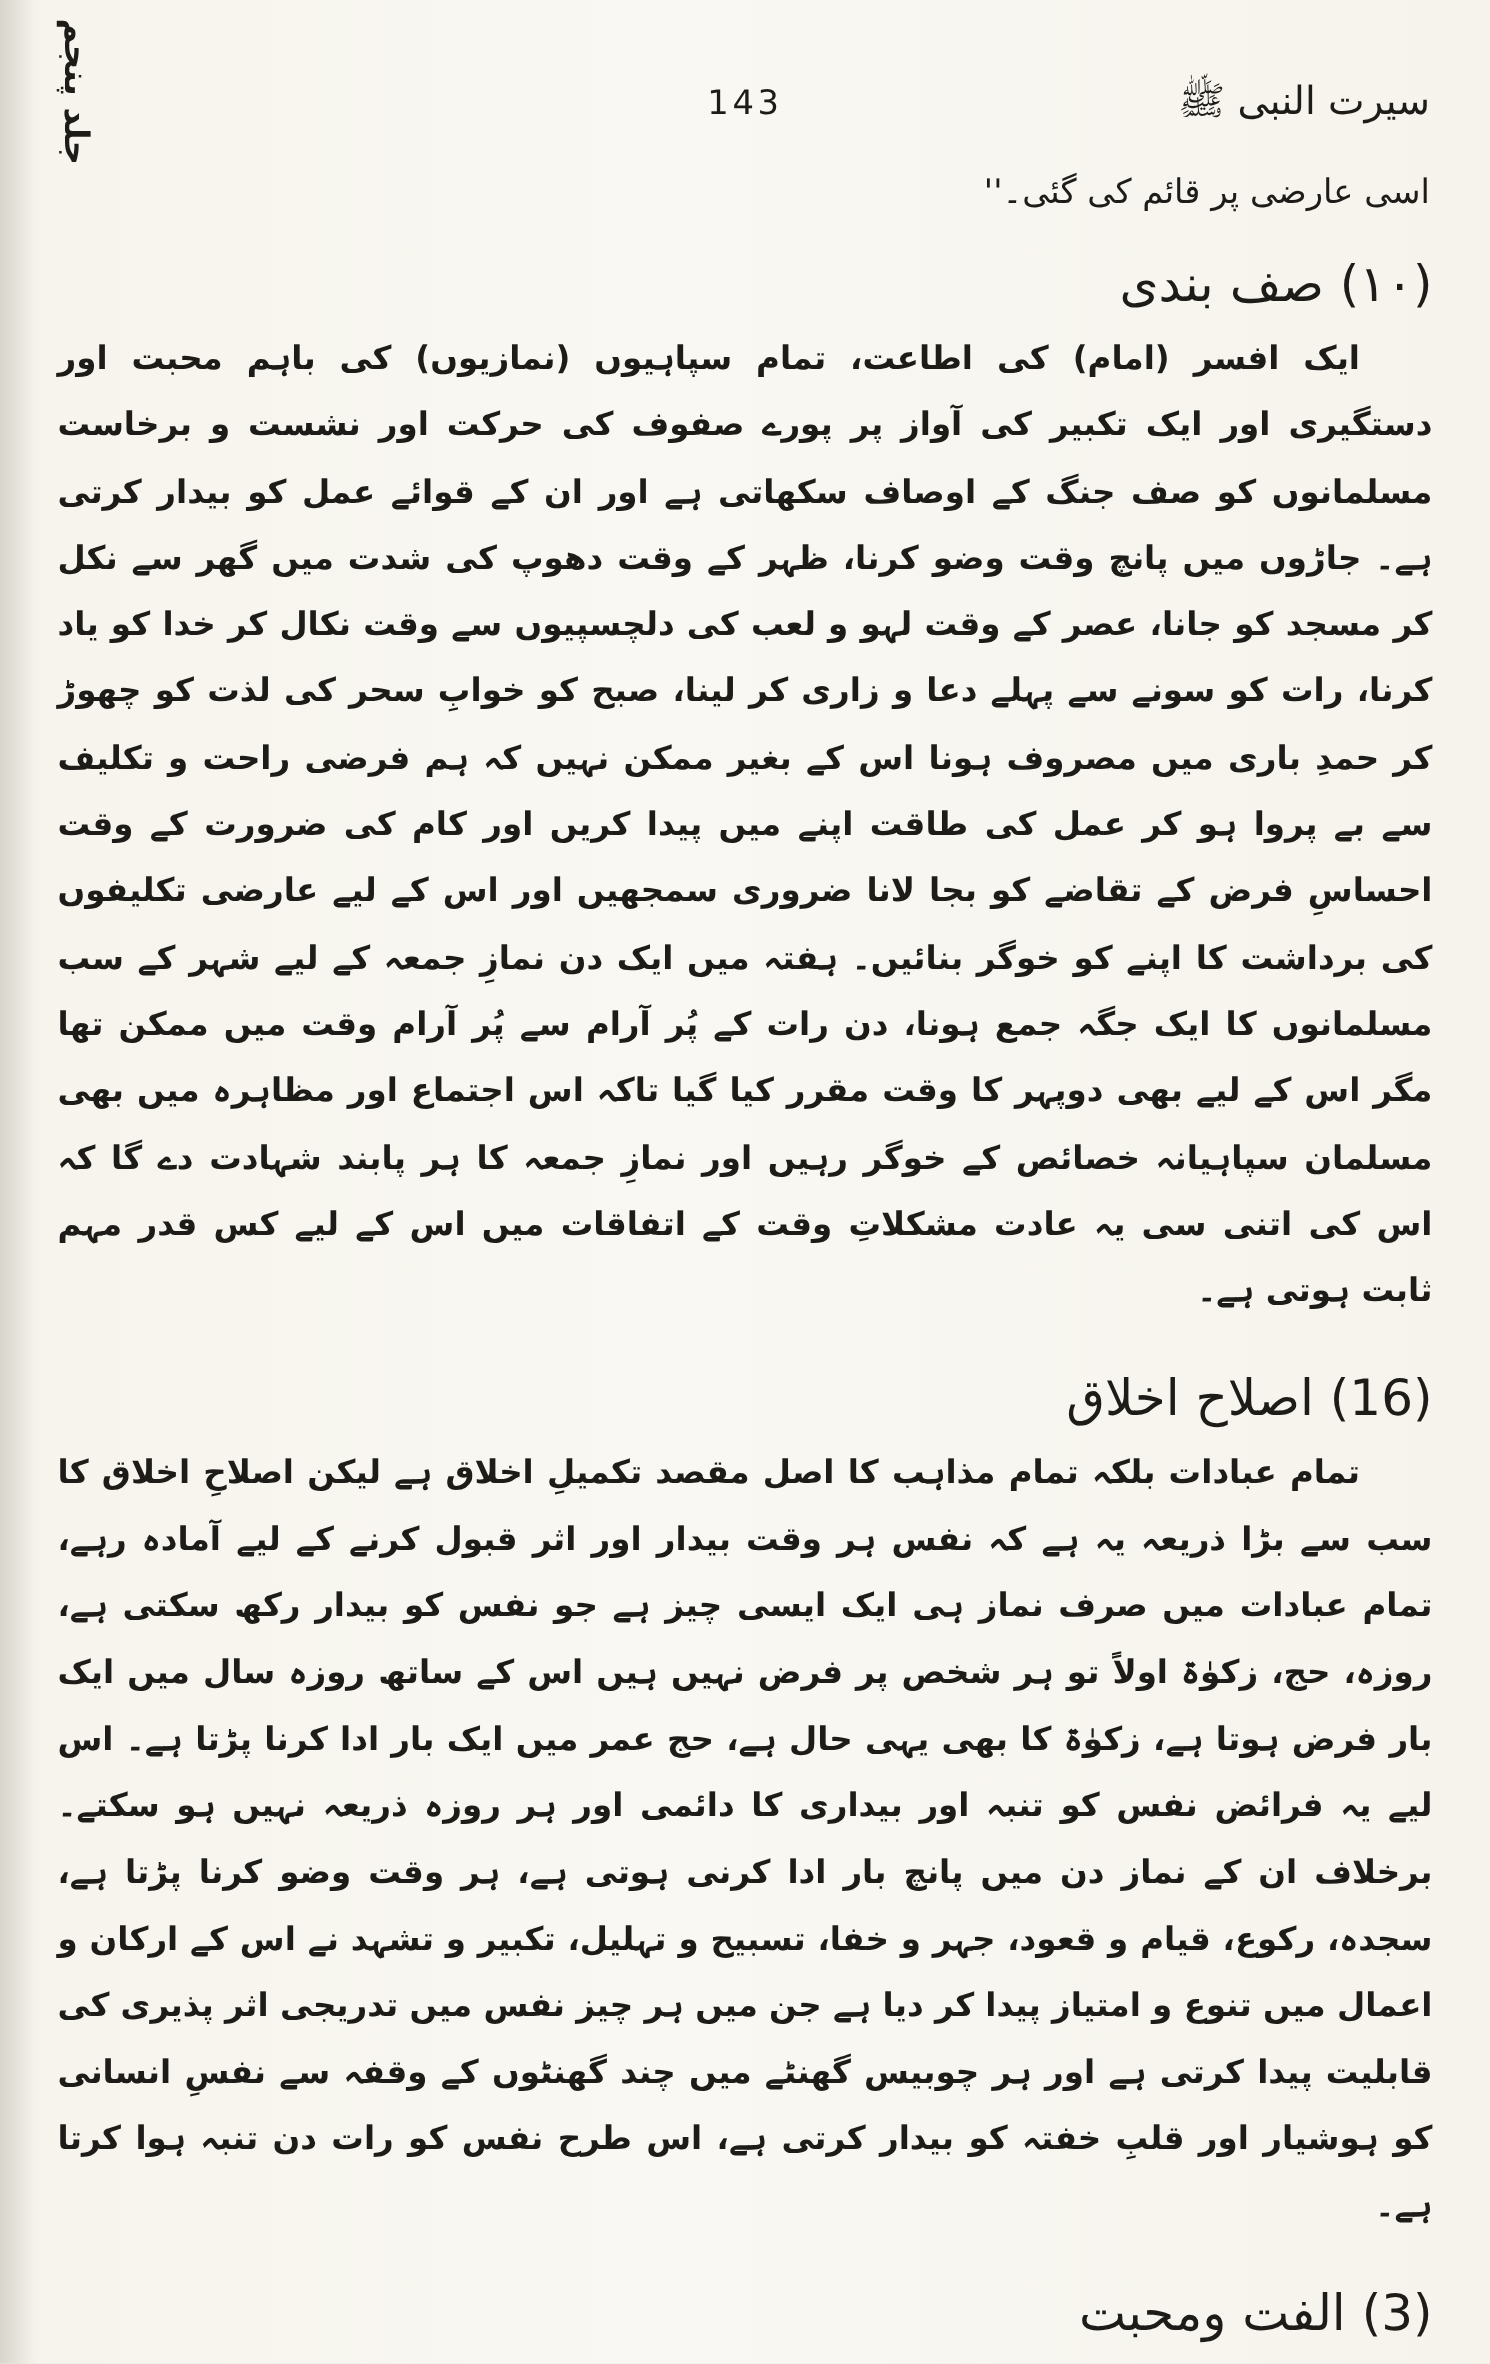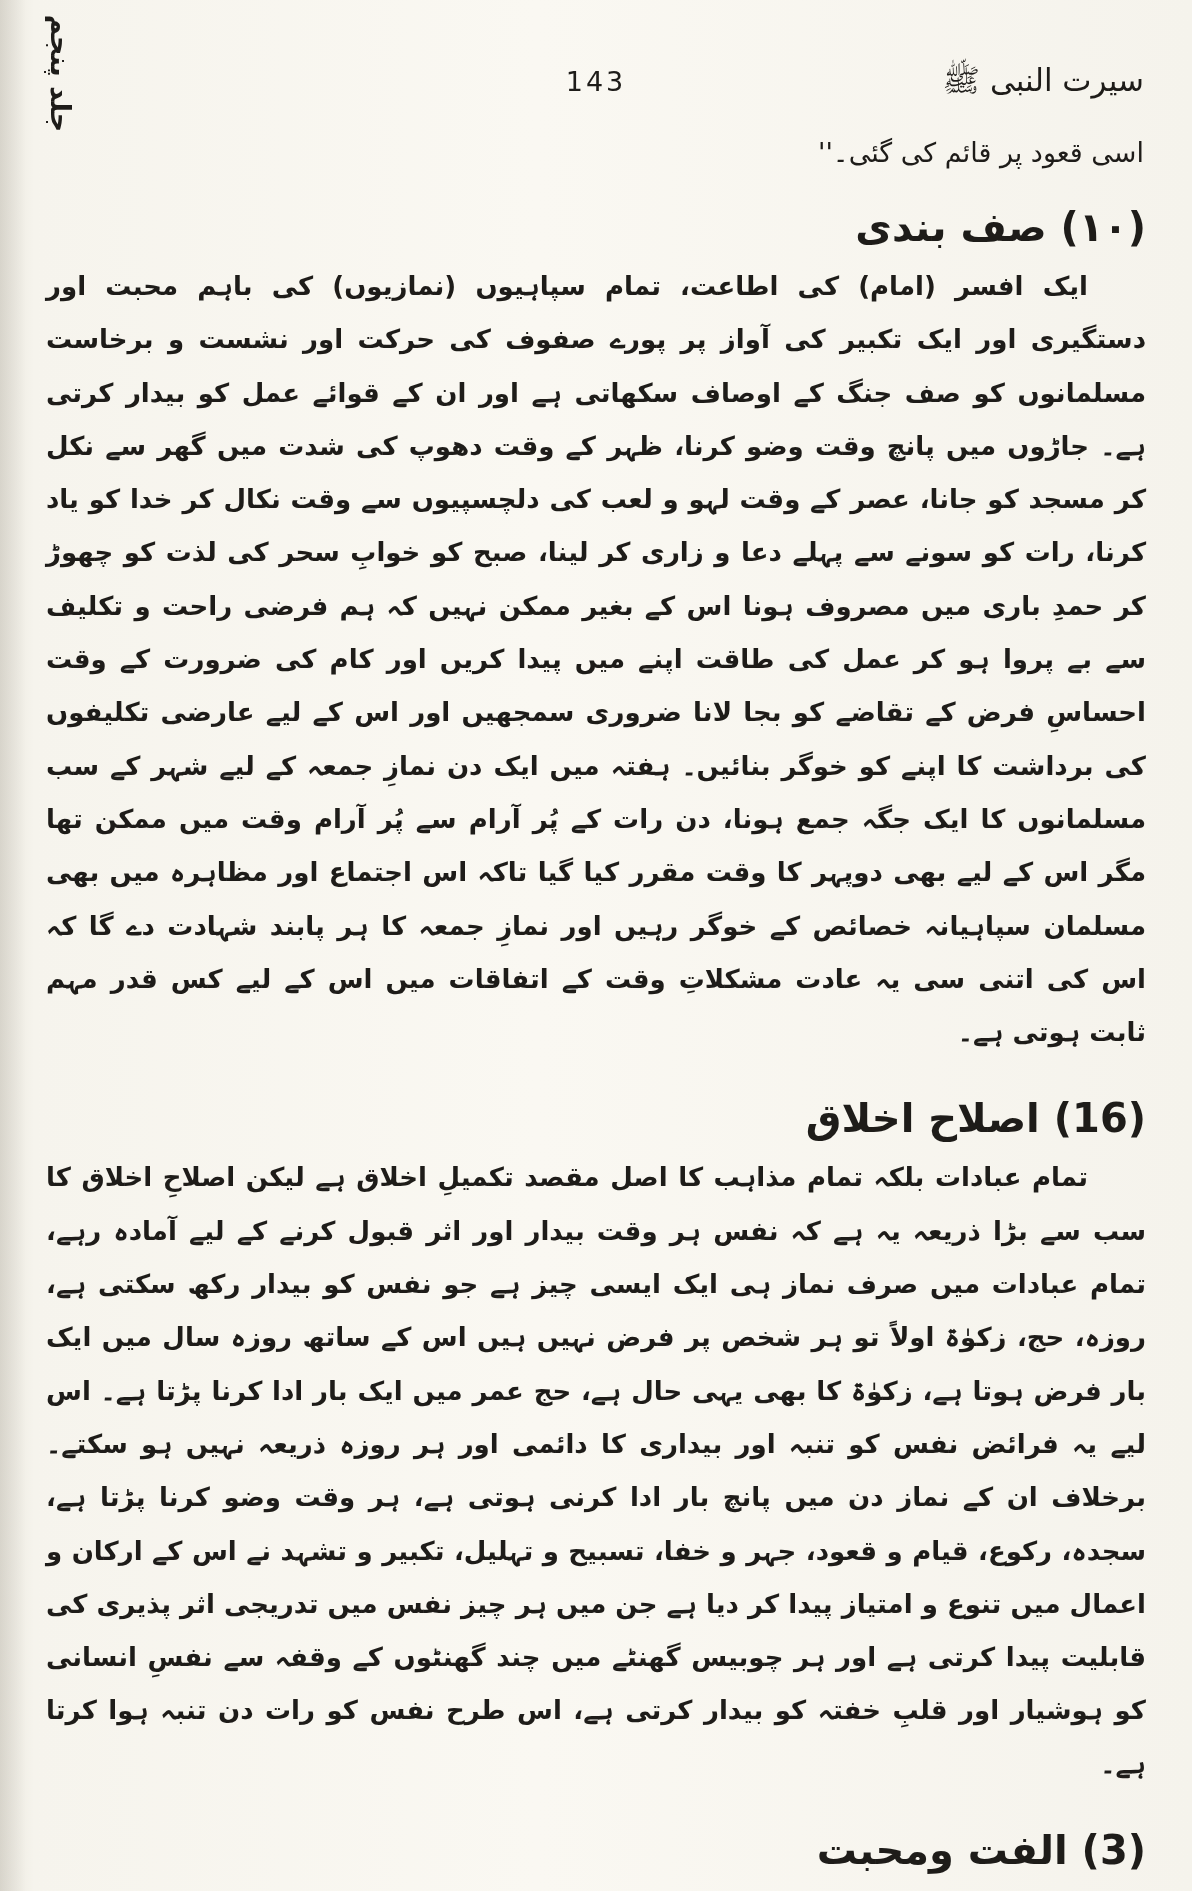--- a/index.html
+++ b/index.html
@@ -54,21 +54,21 @@
   
   .intro-line {
     margin: 30px 48px 0 48px;
     font-size: 27px;
     text-align: start;
   }
 
   .section-heading {
     margin: 36px 46px 10px 46px;
     font-size: 40px;
-    font-weight: 700;
+    font-weight: 400;
   }
 
   .section-body {
     margin: 10px 46px 0 46px;
     font-size: 26px;
     line-height: 2.05;
     text-align: justify;
     text-indent: 58px;       
     font-weight: bold;
   }
@@ -90,21 +90,21 @@
   <div class="edge-shade"></div>
 
   <div class="vol-label">جلد پنجم</div>
 
   <div class="header">
     <div class="book-title">سیرت النبی ﷺ</div>
     <div class="page-number">143</div>
     <div class="header-spacer"></div>
   </div>
 
-  <div class="intro-line">اسی قعود پر قائم کی گئی۔''</div>
+  <div class="intro-line">اسی عارضی پر قائم کی گئی۔''</div>
 
   <div>
     <div class="section-heading">(۱۰) صف بندی</div>
     <div class="section-body">ایک افسر (امام) کی اطاعت، تمام سپاہیوں (نمازیوں) کی باہم محبت اور دستگیری اور ایک تکبیر کی آواز پر پورے صفوف کی حرکت اور نشست و برخاست مسلمانوں کو صف جنگ کے اوصاف سکھاتی ہے اور ان کے قوائے عمل کو بیدار کرتی ہے۔ جاڑوں میں پانچ وقت وضو کرنا، ظہر کے وقت دھوپ کی شدت میں گھر سے نکل کر مسجد کو جانا، عصر کے وقت لہو و لعب کی دلچسپیوں سے وقت نکال کر خدا کو یاد کرنا، رات کو سونے سے پہلے دعا و زاری کر لینا، صبح کو خوابِ سحر کی لذت کو چھوڑ کر حمدِ باری میں مصروف ہونا اس کے بغیر ممکن نہیں کہ ہم فرضی راحت و تکلیف سے بے پروا ہو کر عمل کی طاقت اپنے میں پیدا کریں اور کام کی ضرورت کے وقت احساسِ فرض کے تقاضے کو بجا لانا ضروری سمجھیں اور اس کے لیے عارضی تکلیفوں کی برداشت کا اپنے کو خوگر بنائیں۔ ہفتہ میں ایک دن نمازِ جمعہ کے لیے شہر کے سب مسلمانوں کا ایک جگہ جمع ہونا، دن رات کے پُر آرام سے پُر آرام وقت میں ممکن تھا مگر اس کے لیے بھی دوپہر کا وقت مقرر کیا گیا تاکہ اس اجتماع اور مظاہرہ میں بھی مسلمان سپاہیانہ خصائص کے خوگر رہیں اور نمازِ جمعہ کا ہر پابند شہادت دے گا کہ اس کی اتنی سی یہ عادت مشکلاتِ وقت کے اتفاقات میں اس کے لیے کس قدر مہم ثابت ہوتی ہے۔</div>
   </div>
 
   <div>
     <div class="section-heading">(16) اصلاح اخلاق</div>
     <div class="section-body">تمام عبادات بلکہ تمام مذاہب کا اصل مقصد تکمیلِ اخلاق ہے لیکن اصلاحِ اخلاق کا سب سے بڑا ذریعہ یہ ہے کہ نفس ہر وقت بیدار اور اثر قبول کرنے کے لیے آمادہ رہے، تمام عبادات میں صرف نماز ہی ایک ایسی چیز ہے جو نفس کو بیدار رکھ سکتی ہے، روزہ، حج، زکوٰۃ اولاً تو ہر شخص پر فرض نہیں ہیں اس کے ساتھ روزہ سال میں ایک بار فرض ہوتا ہے، زکوٰۃ کا بھی یہی حال ہے، حج عمر میں ایک بار ادا کرنا پڑتا ہے۔ اس لیے یہ فرائض نفس کو تنبہ اور بیداری کا دائمی اور ہر روزہ ذریعہ نہیں ہو سکتے۔ برخلاف ان کے نماز دن میں پانچ بار ادا کرنی ہوتی ہے، ہر وقت وضو کرنا پڑتا ہے، سجدہ، رکوع، قیام و قعود، جہر و خفا، تسبیح و تہلیل، تکبیر و تشہد نے اس کے ارکان و اعمال میں تنوع و امتیاز پیدا کر دیا ہے جن میں ہر چیز نفس میں تدریجی اثر پذیری کی قابلیت پیدا کرتی ہے اور ہر چوبیس گھنٹے میں چند گھنٹوں کے وقفہ سے نفسِ انسانی کو ہوشیار اور قلبِ خفتہ کو بیدار کرتی ہے، اس طرح نفس کو رات دن تنبہ ہوا کرتا ہے۔</div>
   </div>

